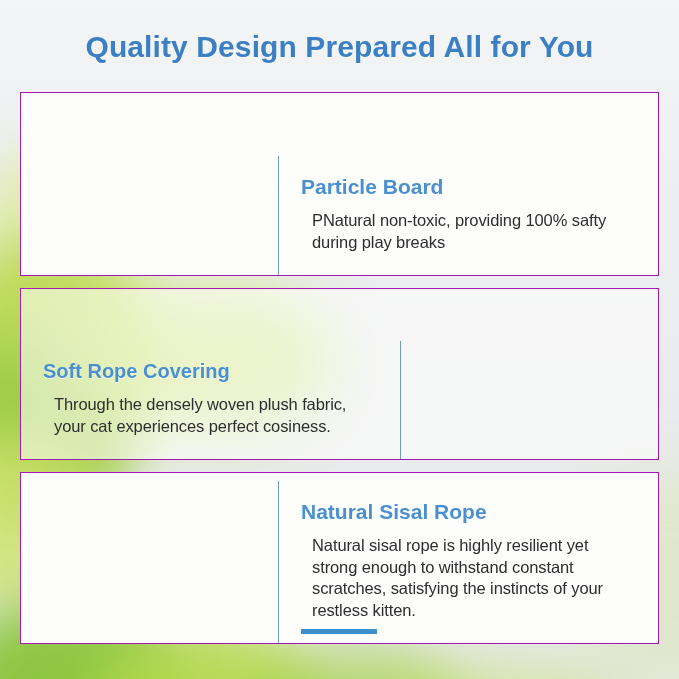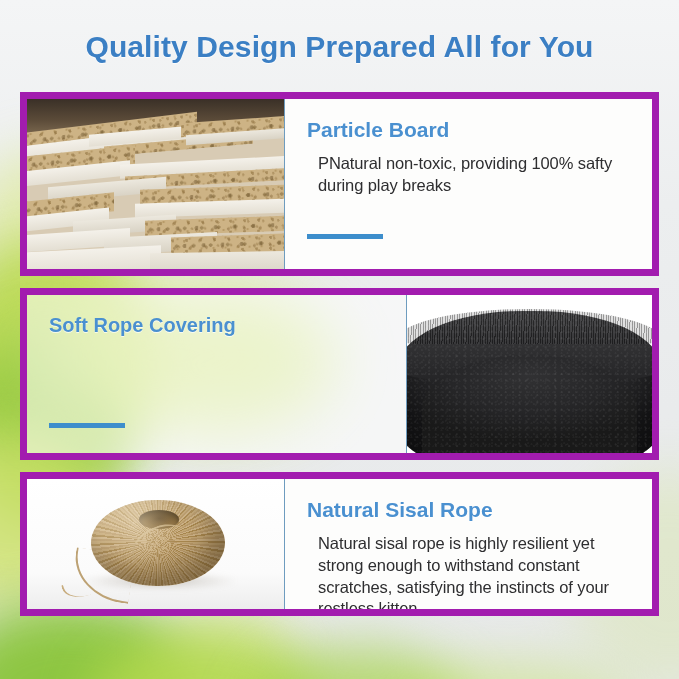--- a/index.html
+++ b/index.html
@@ -44,30 +44,31 @@
     text-align:center;
     font-size:30px;font-weight:bold;
     color:#3b7fc4;
     letter-spacing:.1px;
     text-shadow:0 1px 1px rgba(255,255,255,.85);
   }
 
   
   .card{
     position:absolute;
-    border:7px solid #a21caf;
+    border:1px solid #a21caf;
     box-sizing:border-box;
     display:flex;
     overflow:hidden;
     background:rgba(255,255,255,.55);
+    align-items:flex-end;
   }
   .card.solid{background:#fdfdfc;}
   .card1{left:20px;top:92px;width:639px;height:184px;}
   .card2{left:20px;top:288px;width:639px;height:172px;}
-  .card3{left:20px;top:472px;width:639px;height:144px;}
+  .card3{left:20px;top:472px;width:639px;height:172px;}
 
   .imgcol{position:relative;overflow:hidden;flex:0 0 auto;}
   .txtcol{position:relative;flex:1 1 auto;padding:18px 22px 10px 22px;box-sizing:border-box;}
 
   .card1 .imgcol{width:257px;}
   .card1 .txtcol{border-left:1px solid #6e9cbf;}
   .card2 .txtcol{width:380px;flex:0 0 380px;border-right:1px solid #6e9cbf;background:transparent;}
   .card2 .imgcol{flex:1 1 auto;}
   .card3 .imgcol{width:257px;background:#fff;}
   .card3 .txtcol{border-left:1px solid #6e9cbf;}
@@ -293,20 +294,21 @@
     <div class="txtcol">
       <div class="card-title">Particle Board</div>
       <div class="card-body">PNatural non-toxic, providing 100% safty during play breaks</div>
       <div class="accent"></div>
     </div>
   </div>
 
   <div class="card card2">
     <div class="txtcol">
       <div class="card-title">Soft Rope Covering</div>
+      <div class="card-body">Through the densely woven plush fabric, your cat experiences perfect cosiness.</div>
       <div class="accent"></div>
     </div>
     <div class="imgcol">
       <div class="plush">
         <div class="plush-bowl"></div>
         <div class="plush-rim"></div>
         <div class="plush-inner"></div>
         <div class="plush-fuzz"></div>
         <div class="plush-noise"></div>
       </div>

